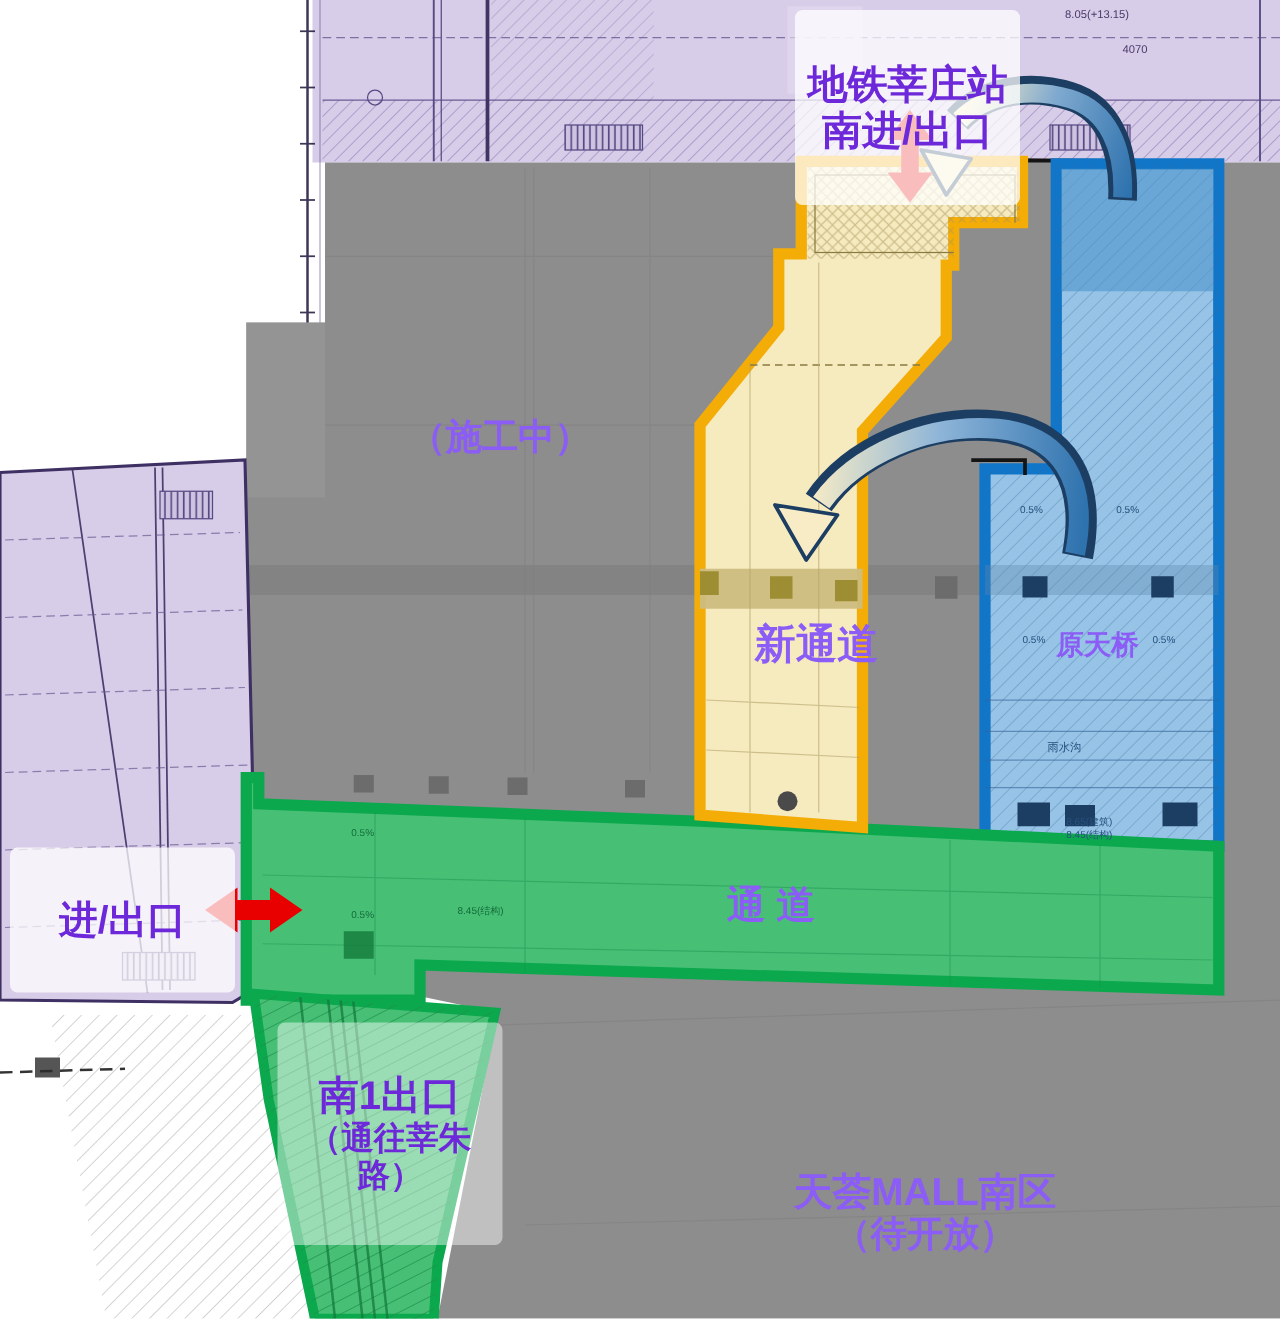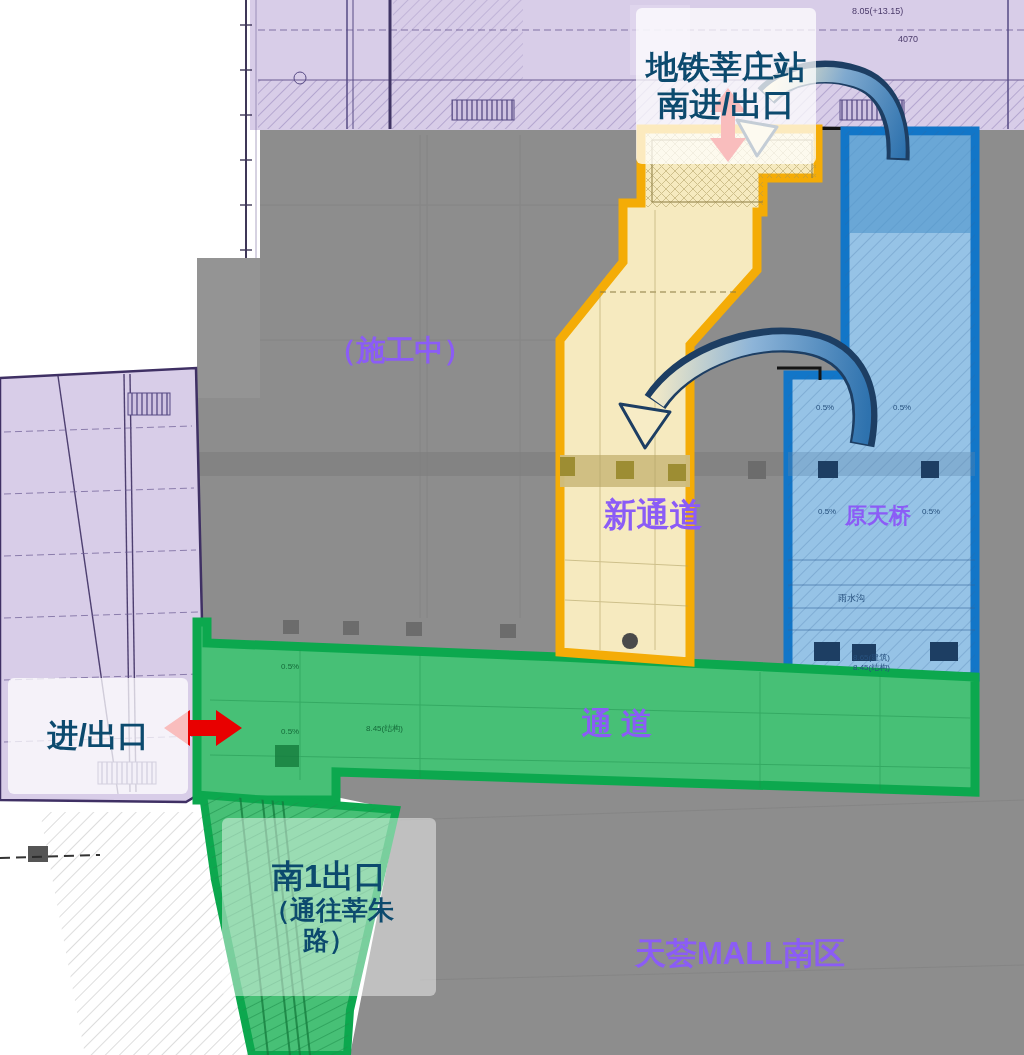--- a/index.html
+++ b/index.html
@@ -2,21 +2,21 @@
 <html><head>
 <meta charset="utf-8">
 <style>
   html,body{margin:0;padding:0;background:#ffffff;}
   #canvas{position:relative;width:1024px;height:1055px;overflow:hidden;background:#ffffff;
           font-family:"Liberation Sans","DejaVu Sans",sans-serif;}
   #base-svg{position:absolute;left:0;top:0;}
   .lbl{position:absolute;font-weight:bold;text-align:center;line-height:1.16;white-space:pre-line;}
   .lbl .l2{display:block;}
   .redbox{background:rgba(255,255,255,0.74);border-radius:6px;padding:4px 6px;}
-  .red{color:#0c4a6e;text-align:center;}
+  .red{color:#6d28d9;text-align:center;}
   .blk{color:#8b5cf6;}
 </style>
 </head>
 <body>
 
 <div id="canvas">
 
 <svg id="base-svg" width="1024" height="1055" viewBox="0 0 1024 1055">
   <defs>
     <pattern id="hatchP" width="8" height="8" patternUnits="userSpaceOnUse" patternTransform="rotate(45)">
@@ -255,22 +255,23 @@
 <div class="lbl blk" style="left:570px;top:496px;width:110px;font-size:33px;margin-left:28px;"><span>新通道</span></div>
 
 <div class="lbl blk" style="left:823px;top:503px;width:110px;font-size:22px;"><span>原天桥</span></div>
 
 <div class="lbl blk" style="left:552px;top:706px;width:100px;font-size:31px;text-align:right;"><span>通  道</span></div>
 
 <div class="lbl red redbox" style="left:8px;top:678px;width:168px;font-size:31px;">
   <span class="l2">进/出口</span>
 </div>
 
-<div class="lbl red" style="left:222px;top:818px;width:176px;font-size:32px;background:rgba(255,255,255,0.45);border-radius:6px;padding:3px 19px;">
+<div class="lbl red" style="left:222px;top:818px;width:176px;font-size:32px;background:rgba(255,255,255,0.45);border-radius:6px;padding:3px 2px;">
   <span>南1出口</span>
   <span class="l2" style="font-size:26px;">（通往莘朱路）</span>
 </div>
 
 <div class="lbl blk" style="left:622px;top:900px;width:236px;font-size:31px;">
   <span>天荟MALL南区</span>
+  <span class="l2" style="font-size:29px;">（待开放）</span>
 </div>
 
 </div>
 
 </body></html>

